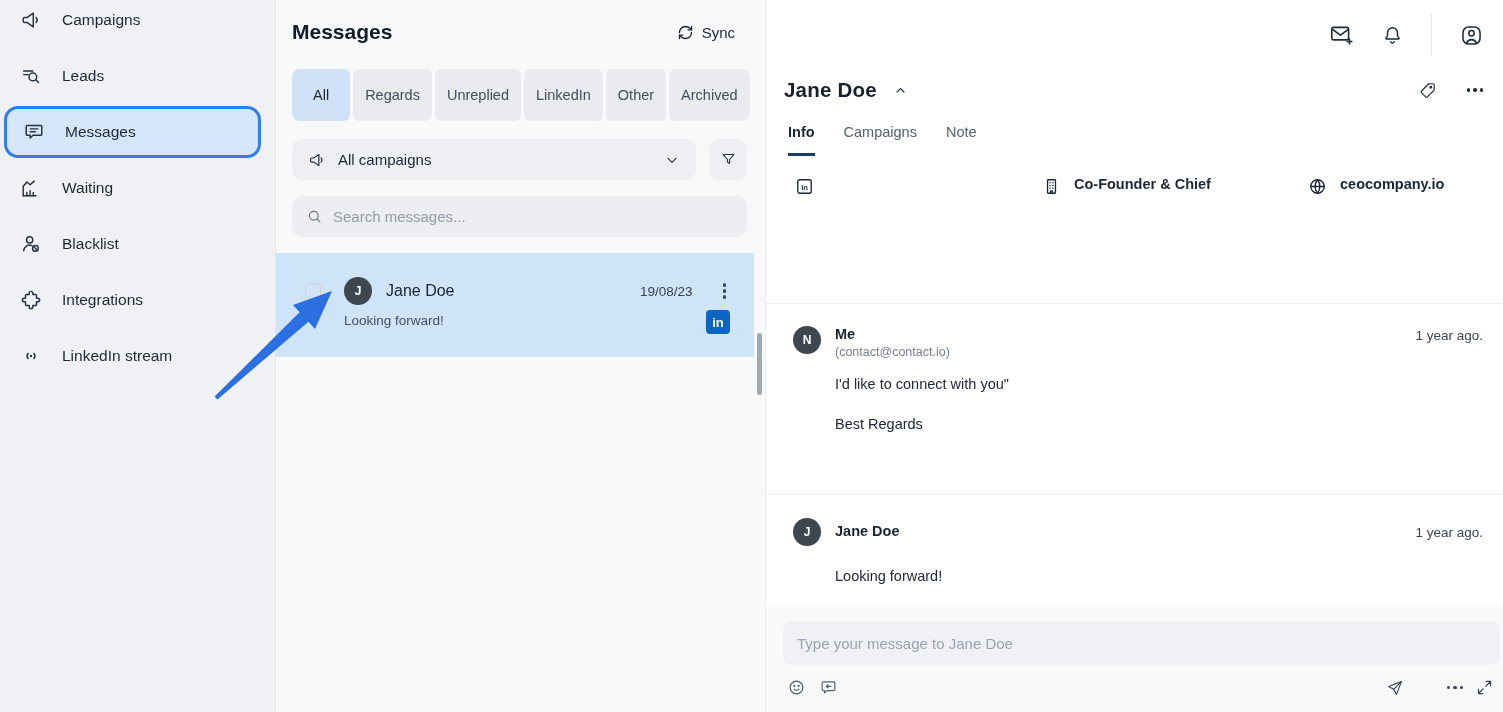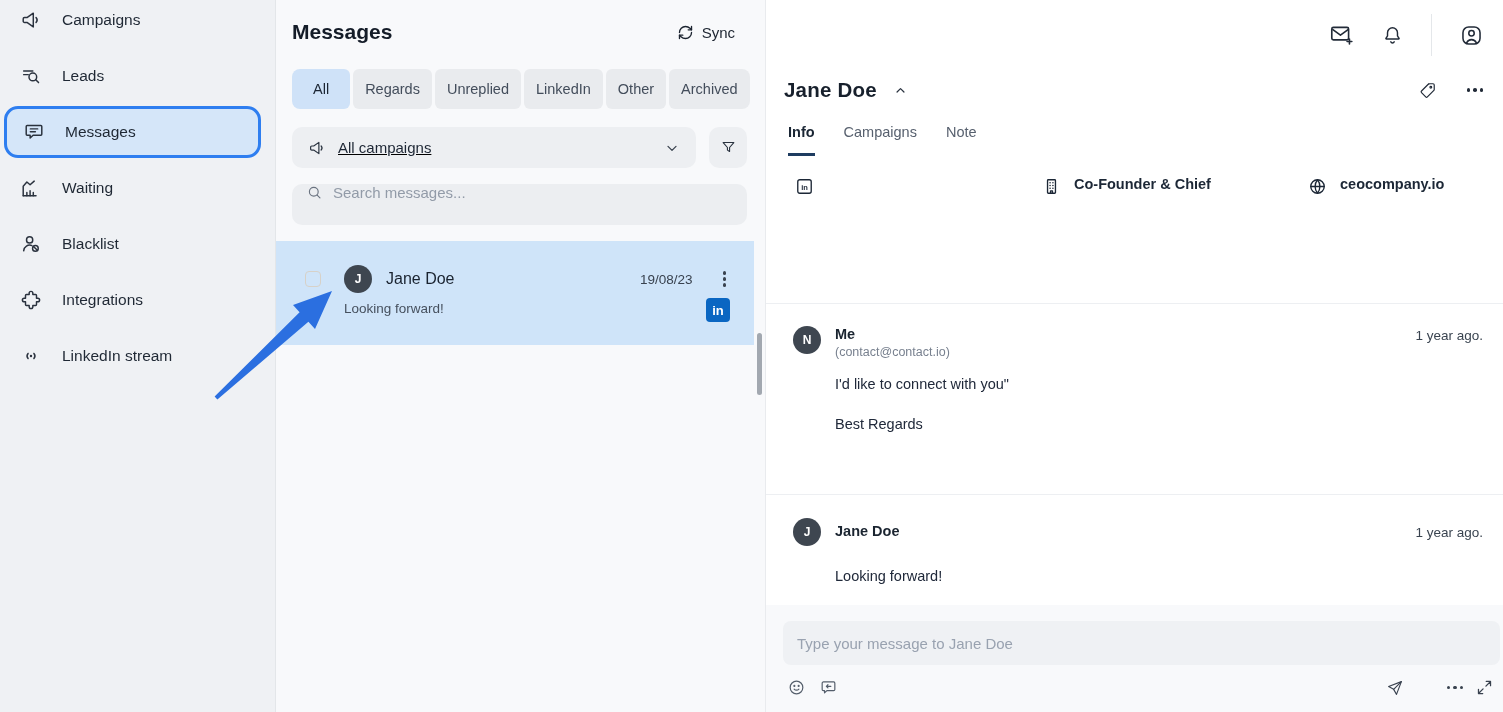--- a/index.html
+++ b/index.html
@@ -14,30 +14,30 @@
   .side-item { height:40px; display:flex; align-items:center; gap:20px; padding-left:20px; margin-bottom:16px; font-size:15.5px; color:#1f2834; }
   .side-item .sicon { width:22px; height:22px; color:#2a323e; flex:none; }
   .side-item.active { background:#d5e6f9; border:3px solid #2e7ef0; border-radius:14px; height:52px; margin:-6px 14px 10px 4px; padding-left:16px; }
 
   
   .mid { width:490px; flex:none; background:#f8f9fb; border-right:1px solid #e9ebee; position:relative; }
   .mid-header { display:flex; align-items:center; justify-content:space-between; padding:20px 30px 0 16px; }
   .mid-title { font-size:21px; font-weight:700; color:#141c28; }
   .sync-btn { display:flex; align-items:center; gap:8px; font-size:15px; color:#1c2430; cursor:pointer; background:none; border:none; font-family:inherit; }
   .tabs-row { margin:25px 26px 0 16px; display:flex; gap:3px; }
-  .seg { padding:0 12px; height:40px; display:flex; align-items:center; font-size:14.5px; background:#e9ebee; color:#434d5b; border-radius:6px; border:none; font-family:inherit; cursor:pointer; flex:none; }
+  .seg { padding:0 12px; height:52px; display:flex; align-items:center; font-size:14.5px; background:#e9ebee; color:#434d5b; border-radius:6px; border:none; font-family:inherit; cursor:pointer; flex:none; }
   .seg:first-child { padding:0 21px; border-radius:8px 6px 6px 8px; }
   .seg:last-child { border-radius:6px 8px 8px 6px; flex:1; justify-content:center; }
   .seg.active { background:#cfe2f8; color:#1b2533; }
-  .select-row { margin:18px 18px 0 16px; display:flex; gap:13px; height:41px;text-decoration:underline; }
+  .select-row { margin:18px 18px 0 16px; display:flex; gap:13px; height:41px; }
   .campaign-select { flex:1; background:#edeff2; border-radius:10px; display:flex; align-items:center; gap:12px; padding:0 16px; font-size:15px; color:#1d2634; cursor:pointer; }
   .campaign-select .mega { width:18px; height:18px; color:#2a3340; }
   .campaign-select .chev { margin-left:auto; width:16px; height:16px; color:#39424e; }
   .filter-btn { width:38px; background:#edeff2; border:none; border-radius:10px; display:flex; align-items:center; justify-content:center; color:#2a3340; cursor:pointer; }
-  .search-row { margin:16px 18px 0 16px; height:41px; background:#eceef1; border-radius:10px; display:flex; align-items:flex-start; gap:10px; padding:0 14px; }
+  .search-row { margin:16px 18px 0 16px; height:41px; background:#eceef1; border-radius:10px; display:flex; align-items:center; gap:10px; padding:0 14px; }
   .search-row .sic { width:17px; height:17px; color:#6a7380; flex:none; }
   .search-row input { flex:1; background:transparent; border:none; outline:none; font-size:15px; font-family:inherit; color:#2a3340; }
   .search-row input::placeholder { color:#929ba8; }
 
   .conv-item { margin-top:16px; margin-right:11px; height:104px; background:#cfe4f9; padding:24px 26px 0 29px; position:relative; cursor:pointer; }
   .conv-row1 { display:flex; align-items:center; }
   .checkbox { width:16px; height:16px; border:1.5px solid #d7d1c8; border-radius:4px; margin-right:23px; background:transparent; flex:none; }
   .avatar { width:28px; height:28px; border-radius:50%; background:#3e4650; color:#fff; font-size:12px; font-weight:600; display:flex; align-items:center; justify-content:center; flex:none; }
   .conv-row1 .avatar { margin-right:14px; }
   .conv-name { font-size:16px; color:#1a2330; }

